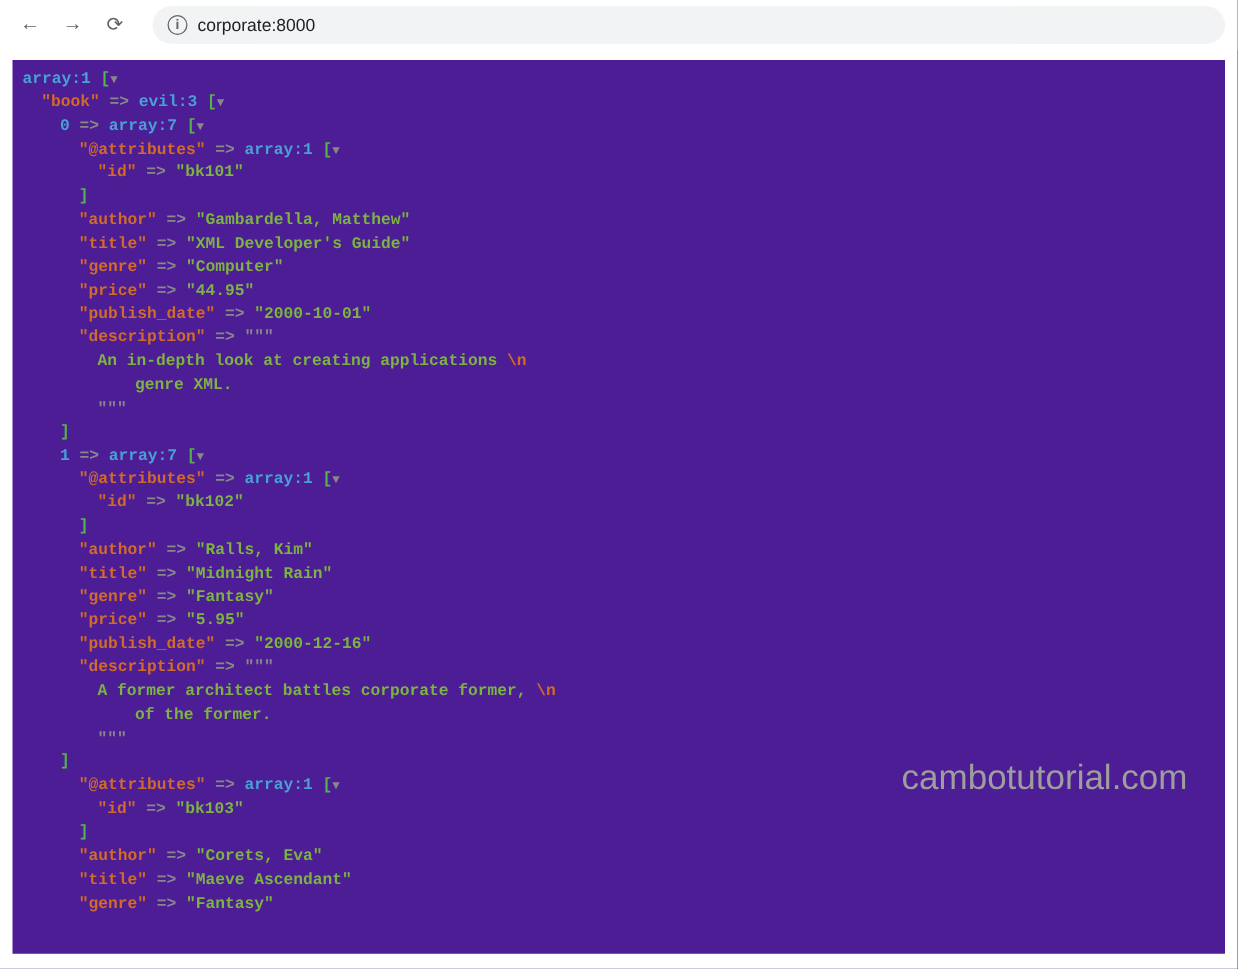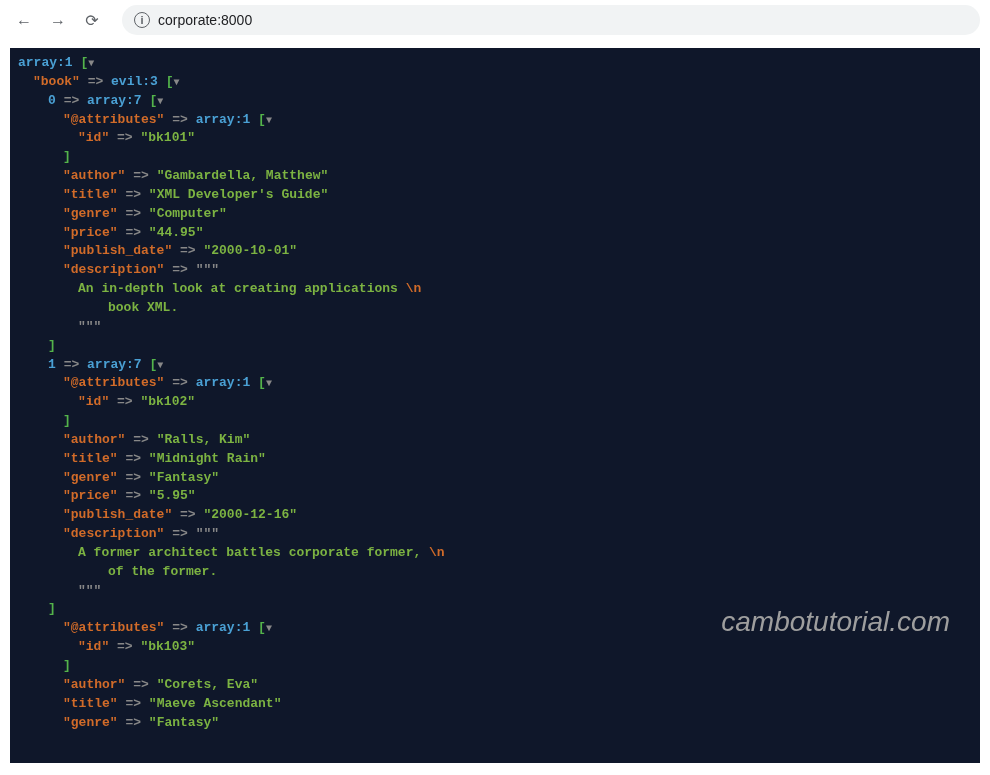--- a/index.html
+++ b/index.html
@@ -39,21 +39,21 @@
     font-size: 14px;
     margin-left: 10px;
   }
   .info-icon {
     width: 16px; height: 16px; border:1.5px solid #5f6368; border-radius:50%;
     display:flex;align-items:center;justify-content:center;
     font-size:11px; color:#5f6368; font-weight:bold;
   }
   .page {
     margin: 8px 10px 10px 10px;
-    background: #0f172a;
+    background: #4c1d95;
     color: #ccc;
     font-family: Consolas, "Courier New", monospace;
     font-size: 13px;
     font-weight: bold;
     line-height: 1.45;
     padding: 6px 6px 6px 8px;
     height: calc(775px - 40px - 20px);
     position: relative;
     overflow: hidden;
   }
@@ -74,21 +74,20 @@
   .tok-q3   { color:#888; }
   .row { white-space: pre; }
   .watermark {
     position: absolute;
     right: 30px;
     bottom: 120px;
     color: #9e9e9e;
     font-family: "Comic Sans MS", cursive, sans-serif;
     font-size: 28px;
     font-weight: normal;
-    font-style: italic;
     pointer-events: none;
   }
 </style>
 </head>
 <body>
 
 <div class="browser-bar">
   <div class="nav-btn">
       <span>←</span>
     </div>
@@ -114,21 +113,21 @@
   <div class="row ind4"><span class="tok-key">"@attributes"</span> <span class="tok-arr">=&gt;</span> <span class="tok-type">array:1</span> <span class="tok-br">[</span><span class="tok-tri">▼</span></div>
   <div class="row ind5"><span class="tok-key">"id"</span> <span class="tok-arr">=&gt;</span> <span class="tok-val">"bk101"</span></div>
   <div class="row ind4"><span class="tok-br">]</span></div>
   <div class="row ind4"><span class="tok-key">"author"</span> <span class="tok-arr">=&gt;</span> <span class="tok-val">"Gambardella, Matthew"</span></div>
   <div class="row ind4"><span class="tok-key">"title"</span> <span class="tok-arr">=&gt;</span> <span class="tok-val">"XML Developer's Guide"</span></div>
   <div class="row ind4"><span class="tok-key">"genre"</span> <span class="tok-arr">=&gt;</span> <span class="tok-val">"Computer"</span></div>
   <div class="row ind4"><span class="tok-key">"price"</span> <span class="tok-arr">=&gt;</span> <span class="tok-val">"44.95"</span></div>
   <div class="row ind4"><span class="tok-key">"publish_date"</span> <span class="tok-arr">=&gt;</span> <span class="tok-val">"2000-10-01"</span></div>
   <div class="row ind4"><span class="tok-key">"description"</span> <span class="tok-arr">=&gt;</span> <span class="tok-q3">"""</span></div>
   <div class="row ind5"><span class="tok-val">An in-depth look at creating applications </span><span class="tok-nl">\n</span></div>
-  <div class="row ind7"><span class="tok-val">book XML.</span></div>
+  <div class="row ind7"><span class="tok-val">genre XML.</span></div>
   <div class="row ind5"><span class="tok-q3">"""</span></div>
   <div class="row ind3"><span class="tok-br">]</span></div>
 
   <div class="row ind3"><span class="tok-num">1</span> <span class="tok-arr">=&gt;</span> <span class="tok-type">array:7</span> <span class="tok-br">[</span><span class="tok-tri">▼</span></div>
   <div class="row ind4"><span class="tok-key">"@attributes"</span> <span class="tok-arr">=&gt;</span> <span class="tok-type">array:1</span> <span class="tok-br">[</span><span class="tok-tri">▼</span></div>
   <div class="row ind5"><span class="tok-key">"id"</span> <span class="tok-arr">=&gt;</span> <span class="tok-val">"bk102"</span></div>
   <div class="row ind4"><span class="tok-br">]</span></div>
   <div class="row ind4"><span class="tok-key">"author"</span> <span class="tok-arr">=&gt;</span> <span class="tok-val">"Ralls, Kim"</span></div>
   <div class="row ind4"><span class="tok-key">"title"</span> <span class="tok-arr">=&gt;</span> <span class="tok-val">"Midnight Rain"</span></div>
   <div class="row ind4"><span class="tok-key">"genre"</span> <span class="tok-arr">=&gt;</span> <span class="tok-val">"Fantasy"</span></div>

